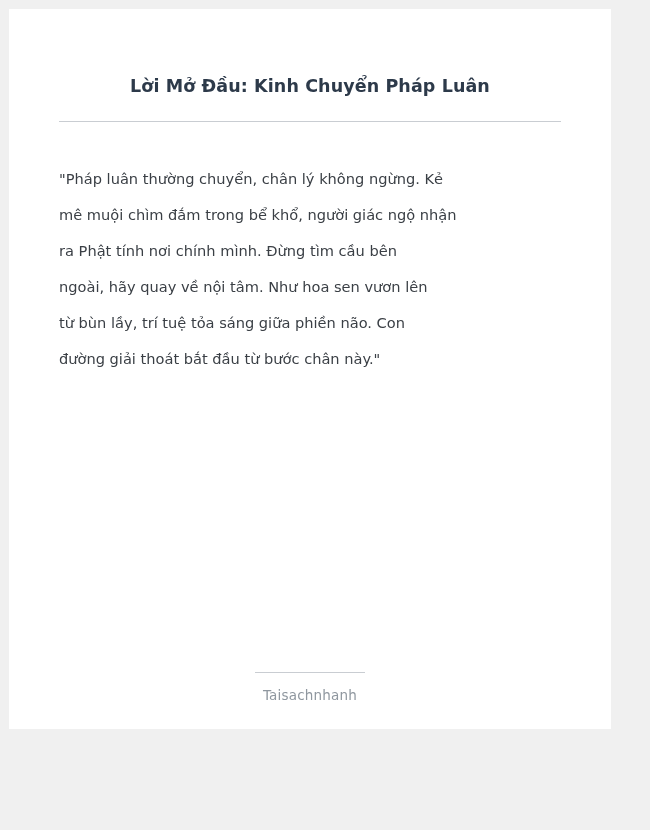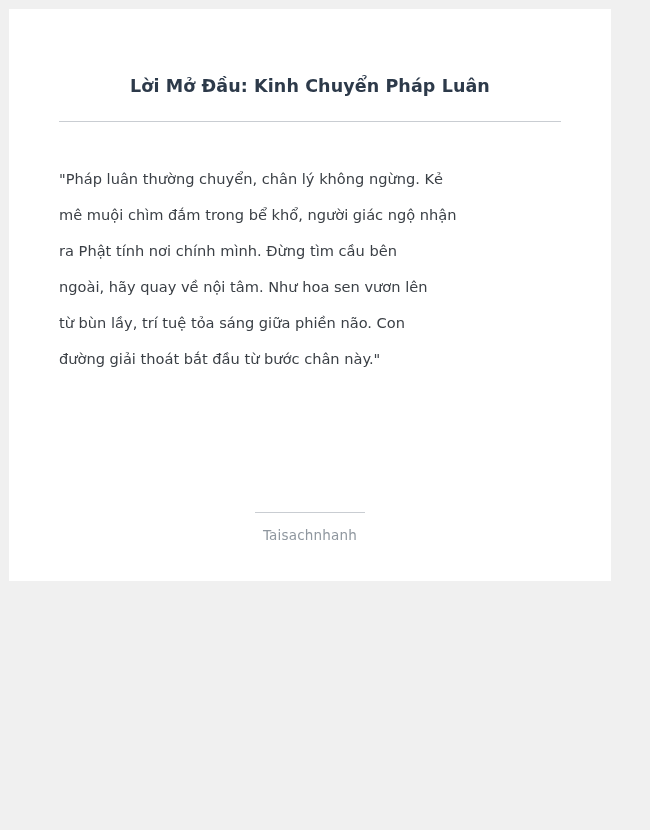--- a/index.html
+++ b/index.html
@@ -11,21 +11,21 @@
     height: 830px;
     background: #f0f0f0;
     font-family: "DejaVu Sans", sans-serif;
     overflow: hidden;
   }
   .page {
     position: absolute;
     left: 9px;
     top: 9px;
     width: 602px;
-    height: 572px;
+    height: 720px;
     background: #ffffff;
     box-sizing: border-box;
     display: flex;
     flex-direction: column;
   }
   .doc-body {
     flex: 1 1 auto;
     padding: 0 50px;
     position: relative;
   }
@@ -48,21 +48,21 @@
   .doc-paragraph {
     margin-top: 39px;
     font-size: 14.6px;
     color: #3a3f45;
     line-height: 2.47;
     white-space: pre-wrap;
     word-break: break-word;
   }
   .footer {
     flex: 0 0 auto;
-    padding-bottom: 38px;
+    padding-bottom: 26px;
     text-align: center;
   }
   .footer-rule {
     width: 110px;
     height: 1px;
     background: #c9cdd2;
     margin: 0 auto 14px auto;
   }
   .footer-text {
     font-size: 13.5px;

